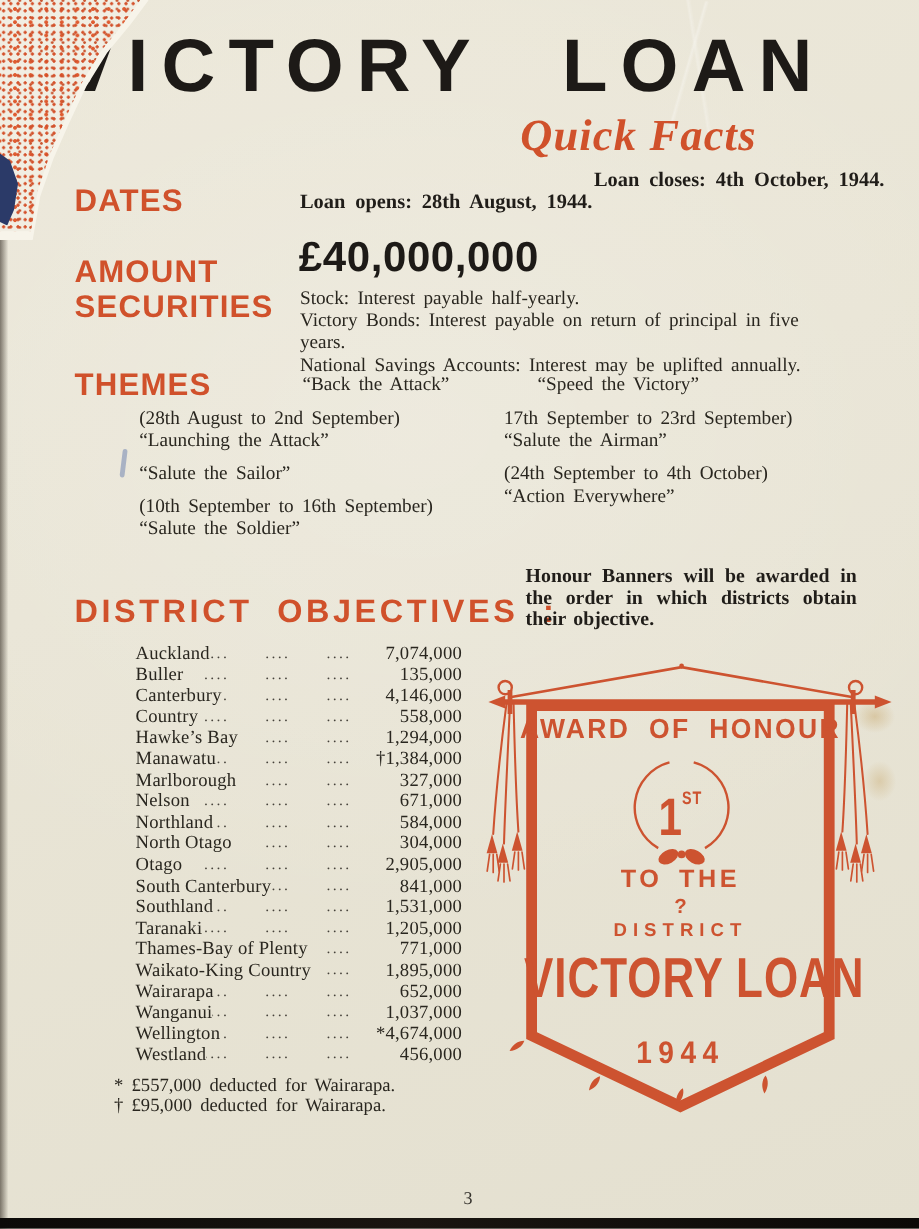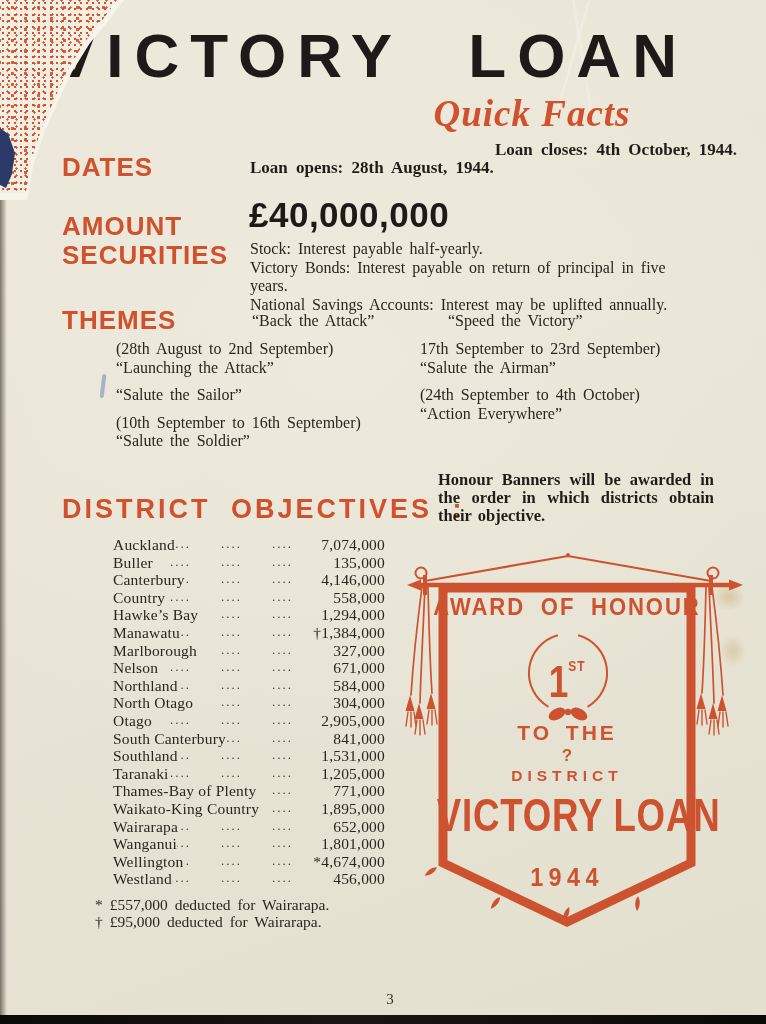--- a/index.html
+++ b/index.html
@@ -294,21 +294,21 @@
         </span>
       <span class="dval">652,000</span>
     </div>
       <div class="drow">
       <span class="dname">Wanganui</span>
       <span class="dlead">
           <span>....</span>
           <span>....</span>
           <span>....</span>
         </span>
-      <span class="dval">1,801,000</span>
+      <span class="dval">1,037,000</span>
     </div>
       <div class="drow">
       <span class="dname">Wellington</span>
       <span class="dlead">
           <span>....</span>
           <span>....</span>
           <span>....</span>
         </span>
       <span class="dval">*4,674,000</span>
     </div>

